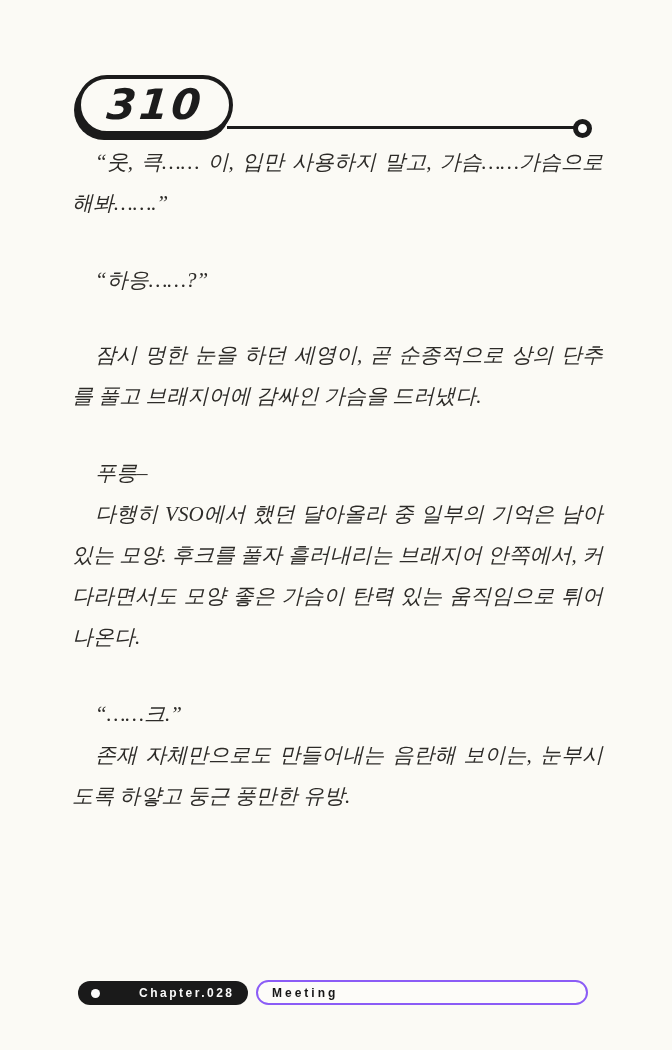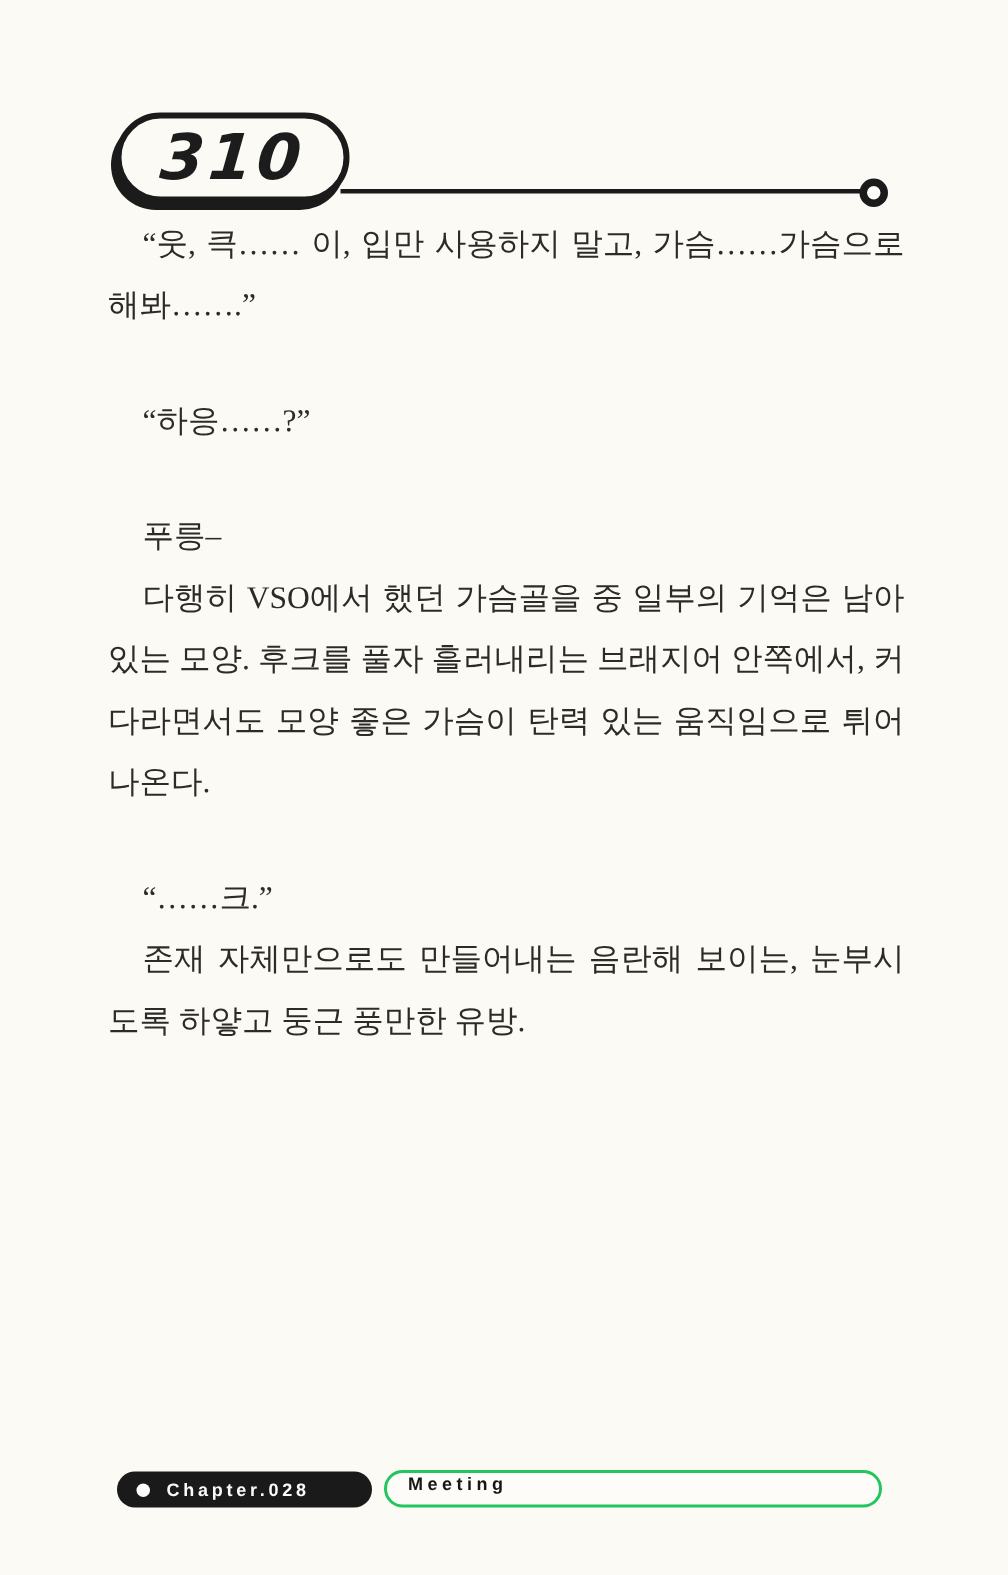--- a/index.html
+++ b/index.html
@@ -22,62 +22,63 @@
     font-size:42px; letter-spacing:3px; color:#1c1c1c; transform:skewX(-5deg);
     line-height:1;
   }
   .header-line { position:absolute; left:150px; right:8px; top:51px; height:3px; background:#1b1b1b; }
   .header-ring {
     position:absolute; right:0; top:44px; width:9px; height:9px;
     border:5px solid #1b1b1b; border-radius:50%; background:#fdfdfb; z-index:2;
   }
 
   
-  .main { position:absolute; left:72px; top:142px; width:531px; }
+  .main { position:absolute; left:72px; top:142px; width:531px;font-style:italic; }
   .main p {
     margin:0; font-size:21px; line-height:41px;
     text-align:justify; text-indent:23px; word-break:normal;
   }
   .main p.gap    { margin-top:36px; }
   .main p.gap-lg { margin-top:34px; }
 
   
   .footer { position:absolute; left:78px; top:980px; right:72px; height:27px;
             font-family:"Liberation Sans","DejaVu Sans",sans-serif; }
   .chapter-pill {
     position:absolute; left:0; top:1px; width:170px; height:24px;
-    background:#1a1a1a; border-radius:12px; display:flex; align-items:center;
+    background:#1a1a1a; border-radius:12px; display:flex; align-items:center;gap:28px;
   }
   .chapter-dot { width:9px; height:9px; background:#fdfdfd; border-radius:50%; margin-left:13px; flex:none; }
   .chapter-label { color:#fafafa; font-size:12px; font-weight:700; letter-spacing:2.5px; margin-left:11px; white-space:nowrap; }
   .section-pill {
     position:absolute; left:178px; top:0; right:12px; height:25px; box-sizing:border-box;
-    border:2px solid #22c55e; border-radius:14px; background:#fdfcf9;
-    display:flex; 
+    border:2px solid #8b5cf6; border-radius:14px; background:#fdfcf9;
+    display:flex; align-items:center;
   }
   .section-label { font-size:12px; font-weight:600; letter-spacing:3px; color:#161616; margin-left:14px; white-space:nowrap; }
 </style>
 </head>
 <body>
 
 <div class="page">
 
   <div class="header">
     <div class="page-badge">
       <span class="num">310</span>
     </div>
     <div class="header-line"></div>
     <div class="header-ring"></div>
   </div>
 
   <div class="main">
     <p>“웃, 큭…… 이, 입만 사용하지 말고, 가슴……가슴으로 해봐…….”</p>
     <p class="gap">“하응……?”</p>
+    <p class="gap-lg">잠시 멍한 눈을 하던 세영이, 곧 순종적으로 상의 단추를 풀고 브래지어에 감싸인 가슴을 드러냈다.</p>
     <p class="gap">푸릉–</p>
-    <p>다행히 VSO에서 했던 가슴골을 중 일부의 기억은 남아 있는 모양. 후크를 풀자 흘러내리는 브래지어 안쪽에서, 커다라면서도 모양 좋은 가슴이 탄력 있는 움직임으로 튀어나온다.</p>
+    <p>다행히 VSO에서 했던 달아올라 중 일부의 기억은 남아 있는 모양. 후크를 풀자 흘러내리는 브래지어 안쪽에서, 커다라면서도 모양 좋은 가슴이 탄력 있는 움직임으로 튀어나온다.</p>
     <p class="gap">“……크.”</p>
     <p>존재 자체만으로도 만들어내는 음란해 보이는, 눈부시도록 하얗고 둥근 풍만한 유방.</p>
   </div>
 
   <div class="footer">
     <div class="chapter-pill">
       <span class="chapter-dot"></span>
       <span class="chapter-label">Chapter.028</span>
     </div>
     <div class="section-pill">

